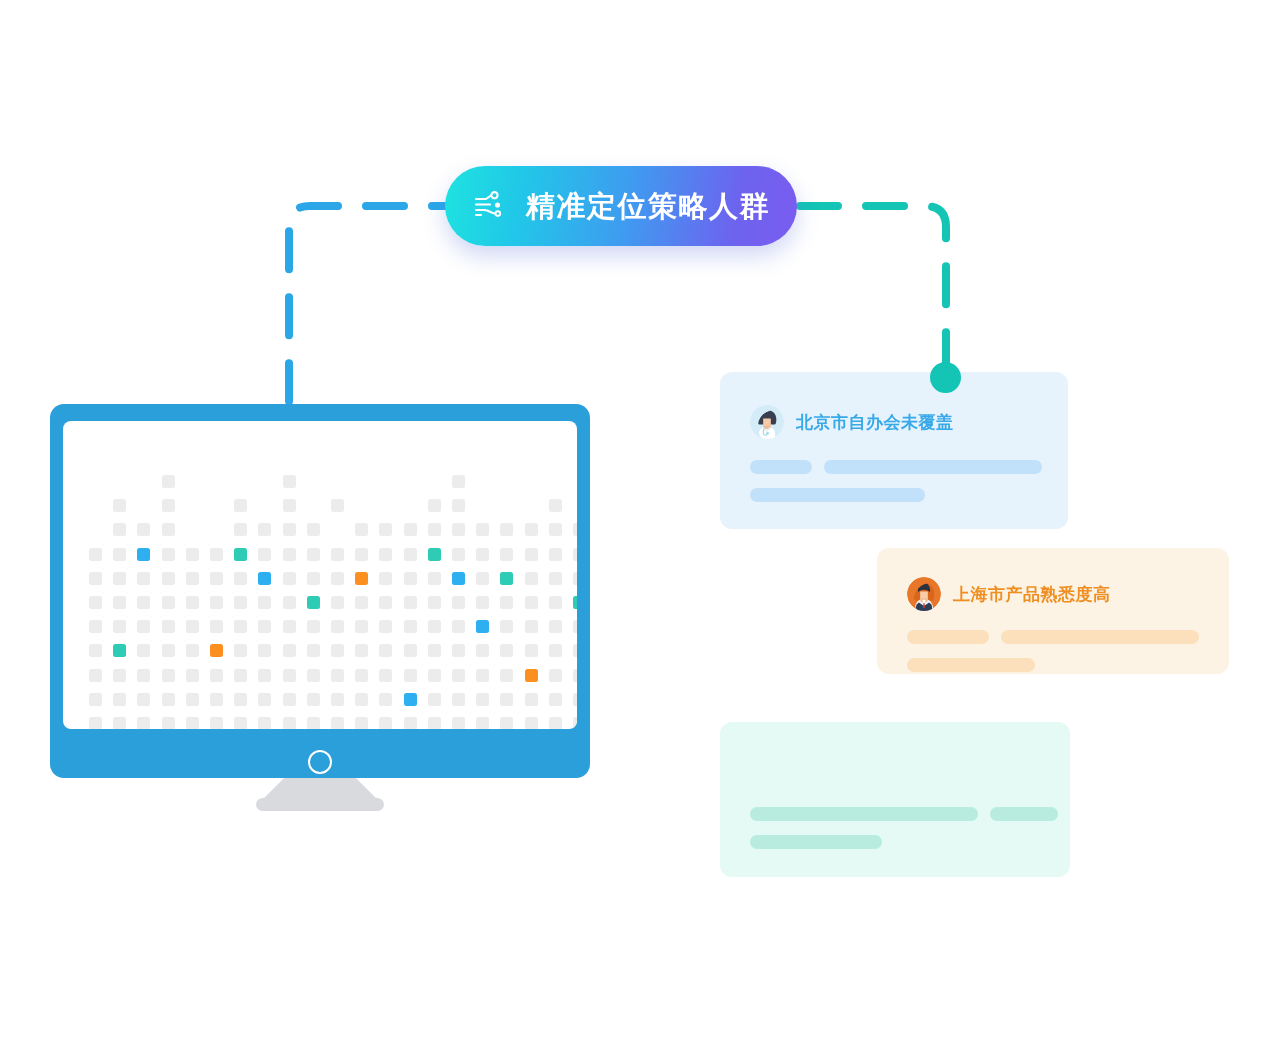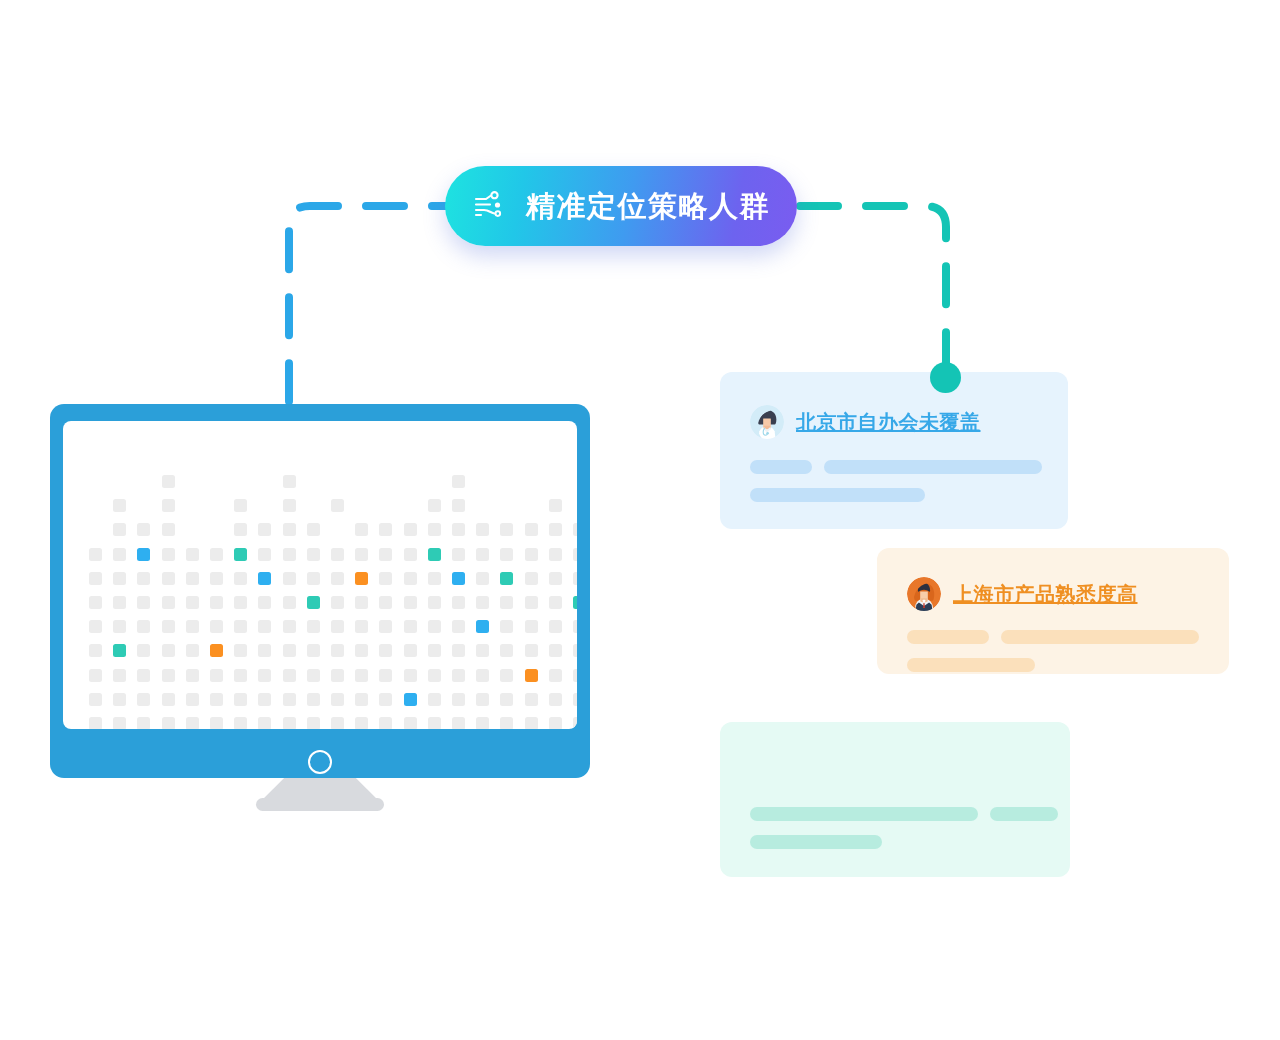--- a/index.html
+++ b/index.html
@@ -143,26 +143,25 @@
     gap: 12px;
   }
   .avatar {
     width: 34px;
     height: 34px;
     border-radius: 50%;
     flex: 0 0 auto;
     display: block;
   }
   .card-title {
-    font-size: 20px;
+    font-size: 17px;
     font-weight: bold;
     line-height: 1;
     white-space: nowrap;
     letter-spacing: 0.5px;
-    text-decoration: underline;
   }
   .bar-row {
     display: flex;
     gap: 12px;
   }
   .bar {
     height: 14px;
     border-radius: 7px;
   }
 

